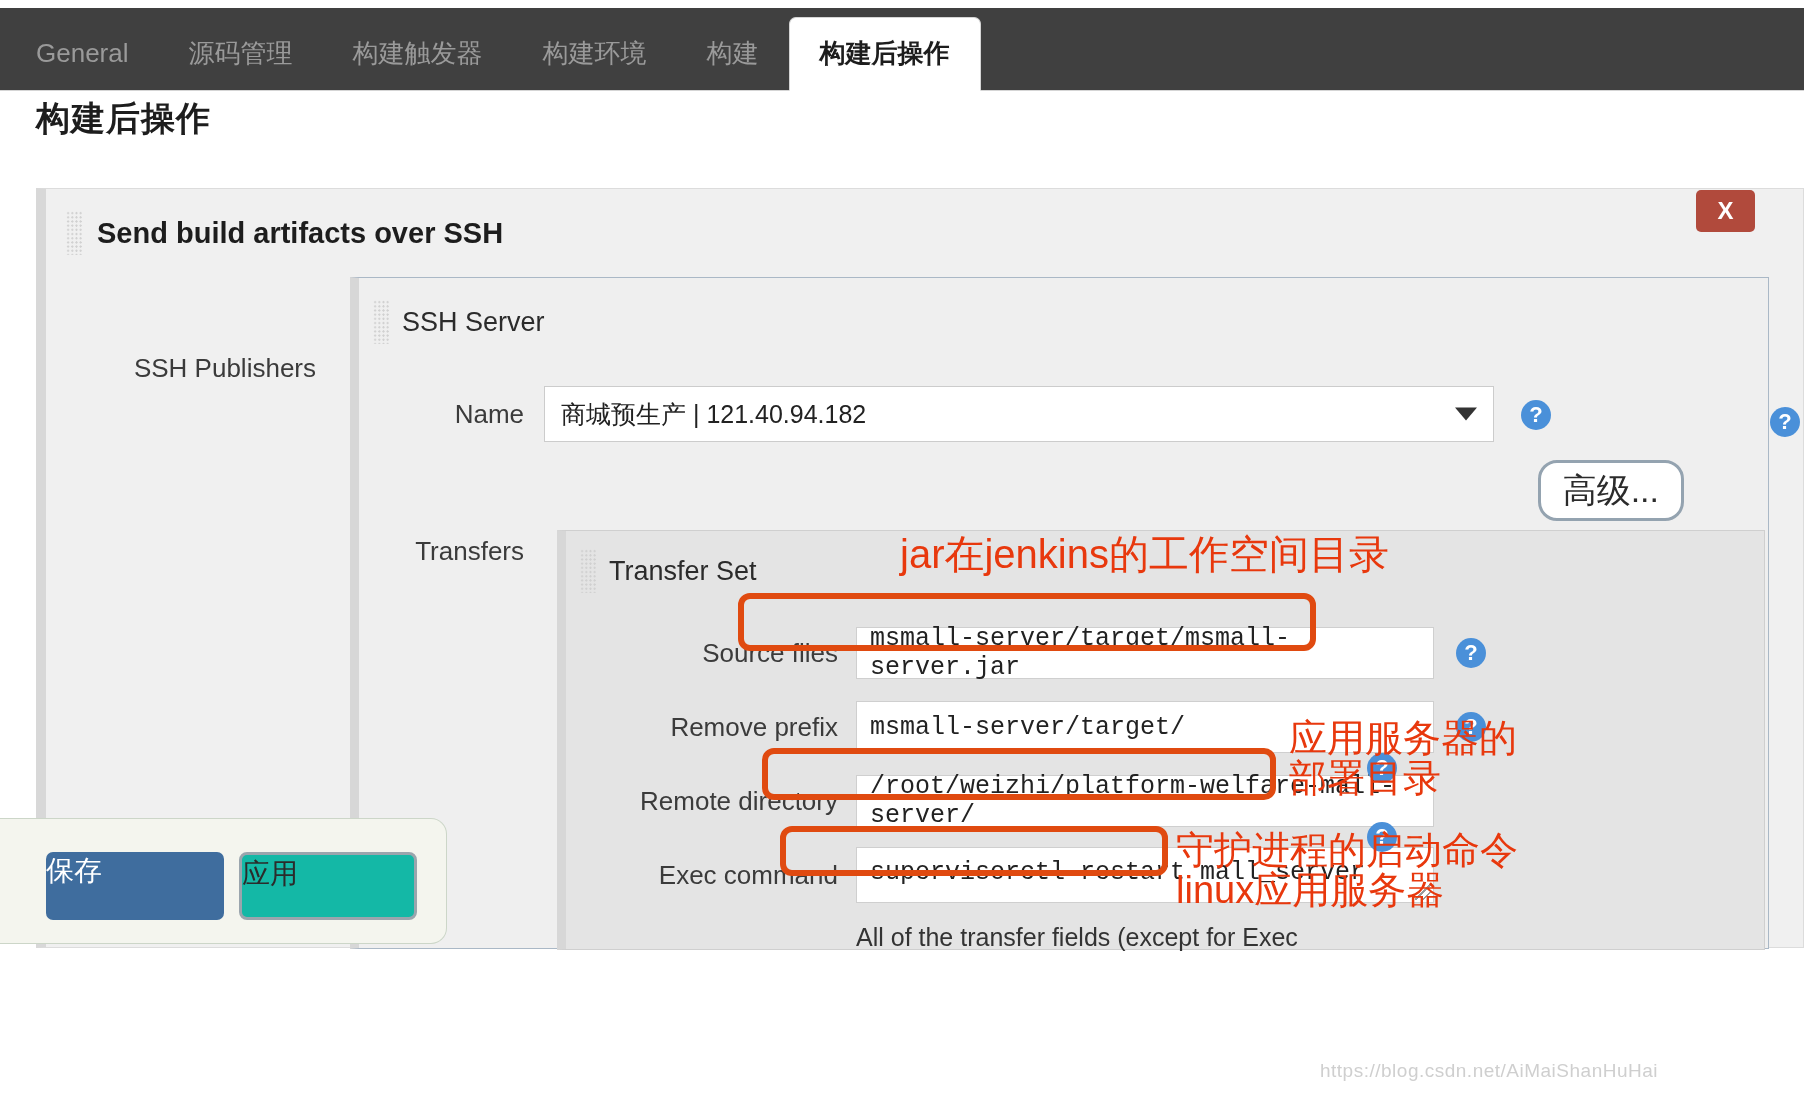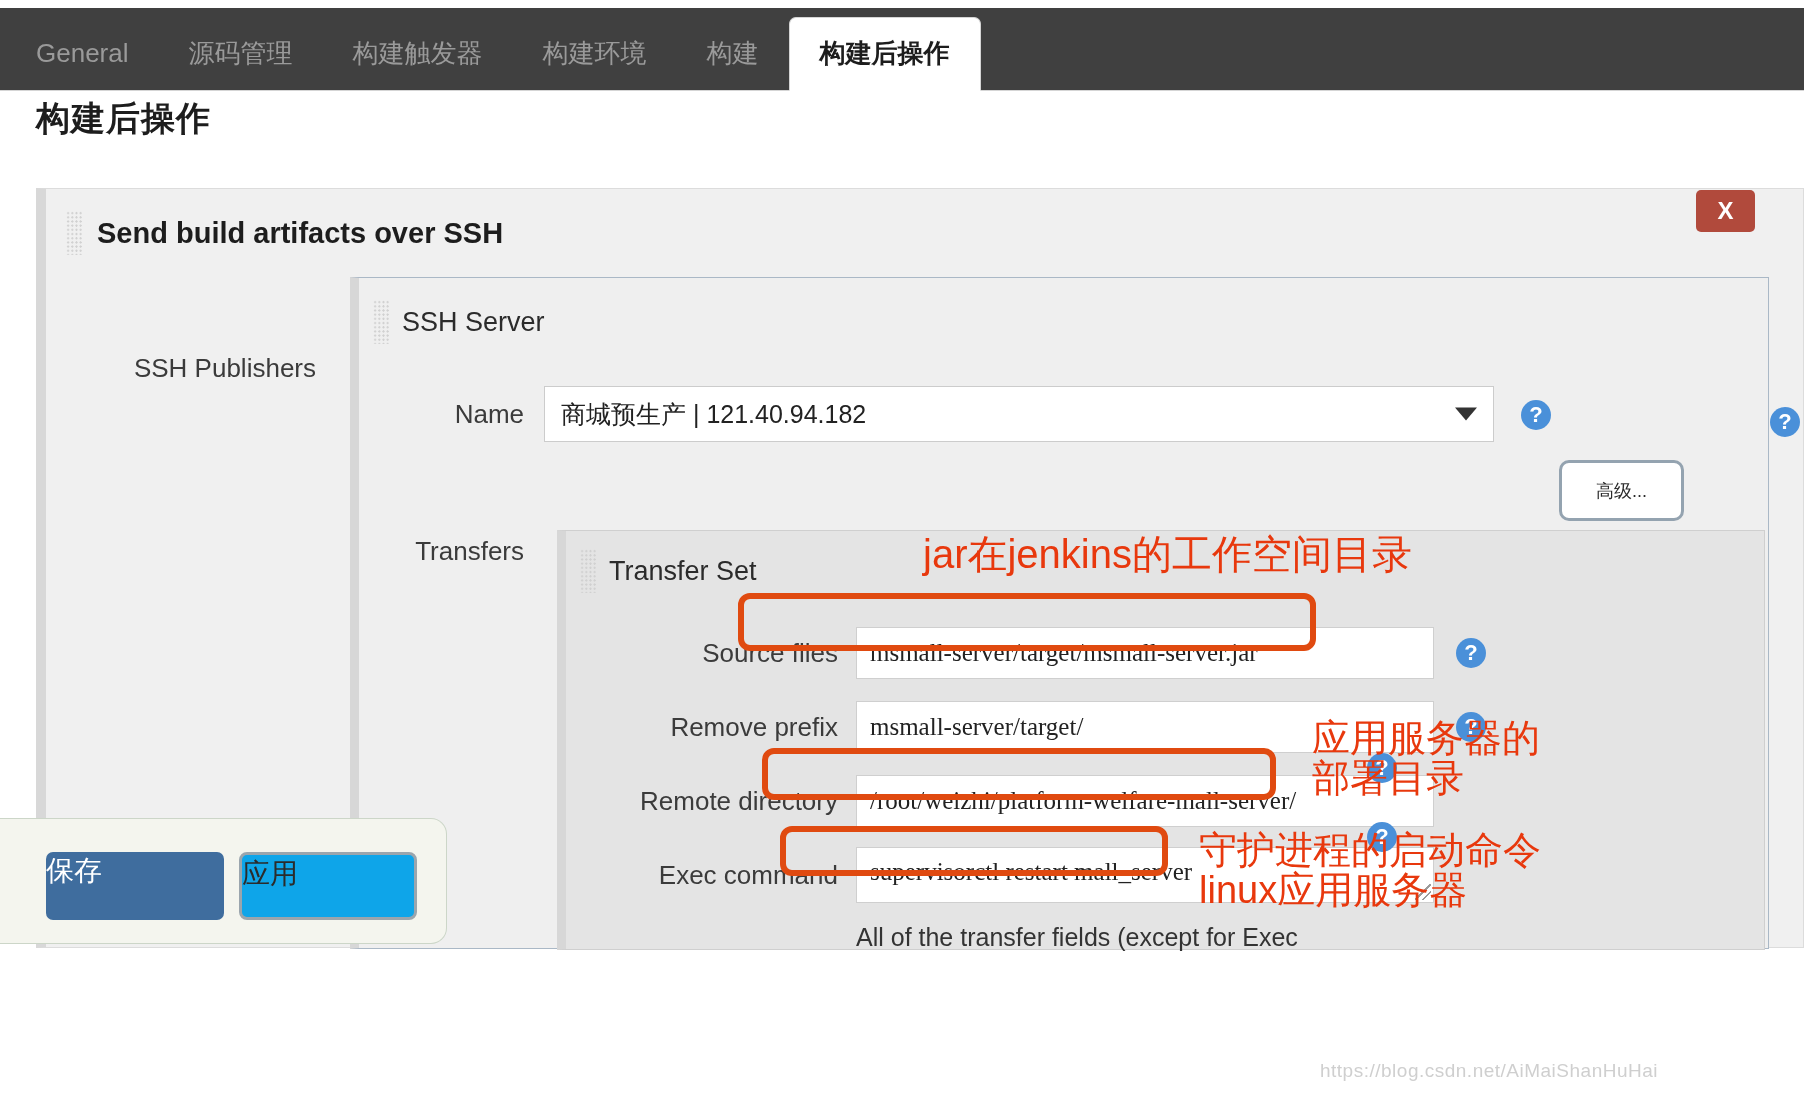--- a/index.html
+++ b/index.html
@@ -146,22 +146,22 @@
     border-right: 11px solid transparent;
     border-top: 13px solid #333;
   }
   #name-help { position: absolute; left: 1162px; top: 122px; }
 
   
   #advanced-btn {
     position: absolute; right: 84px; top: 182px;
     min-width: 125px; height: 61px;
     background: #fff; border: 3px solid #94a3b0;
-    border-radius: 10px;
-    font-size: 18px; color: #2b2b2b;
+    border-radius: 19px;
+    font-size: 34px; color: #2b2b2b;
     font-family: "Liberation Sans", sans-serif;
     cursor: pointer;
     display:flex; align-items:center; justify-content:center;
     padding: 0 22px;
   }
 
   
   #transfers-label {
     position: absolute; left: 0; top: 258px;
     width: 185px; text-align: right; padding-right: 20px;
@@ -186,21 +186,21 @@
   }
   .field-label {
     width: 290px; text-align: right; padding-right: 18px;
     font-size: 26px; color: #3b3b3b; flex: none;
   }
   .field-input {
     width: 578px; height: 52px;
     background: #fff; border: 1px solid #cfcfcf;
     font-size: 25px; color: #222;
     padding: 0 13px;
-    font-family: Liberation Serif, serif;
+    font-family: Liberation Mono, monospace;
     display: flex; align-items: center;
   }
   .field-input.textarea { height: 56px; align-items: flex-start; padding-top: 10px; position: relative;}
   .resize-grip {
     position: absolute; right: 2px; bottom: 2px;
     width: 16px; height: 16px;
     background:
       linear-gradient(135deg, transparent 46%, #9b9b9b 46%, #9b9b9b 54%, transparent 54%),
       linear-gradient(135deg, transparent 70%, #9b9b9b 70%, #9b9b9b 78%, transparent 78%);
   }
@@ -232,21 +232,21 @@
     position: absolute;
     color: #e8380d;
     font-size: 40px;
     line-height: 1.06;
     white-space: nowrap;
     font-family: "Liberation Sans", "DejaVu Sans", sans-serif;
   }
   #annot-jar    { left: 900px; top: 533px; }
   #annot-deploy { left: 1289px; top: 718px; font-size: 38px; }
   #annot-linux  { left: 1176px; top: 830px; font-size: 38px; }
-  .annot div { display:block;margin-left:23px; }
+  .annot div { display:block; }
 
   
   #save-bar {
     position: absolute; left: 0px; top: 818px;
     width: 447px; height: 126px;
     background: #f4f5ee;
     border: 1px solid #ccd6c8;
     border-radius: 0 16px 16px 0;
     border-left: none;
   }
@@ -254,21 +254,21 @@
     position: absolute; left: 46px; top: 33px;
     width: 178px; height: 68px;
     background: #3f6d9e; color: #fff;
     border: none; border-radius: 7px;
     font-size: 28px; cursor: pointer;
     font-family: "Liberation Sans", sans-serif;
   }
   #apply-btn {
     position: absolute; left: 239px; top: 33px;
     width: 178px; height: 68px;
-    background: #0ea5e9; color: #2b2b2b;
+    background: #14b8a6; color: #2b2b2b;
     border: 3px solid #9aa5ad; border-radius: 8px;
     font-size: 28px; cursor: pointer;
     font-family: "Liberation Sans", sans-serif;
   }
 
   
   #watermark {
     position: absolute; left: 1320px; top: 1060px;
     font-size: 19px; color: #cfcfcf;
     letter-spacing: .5px;

